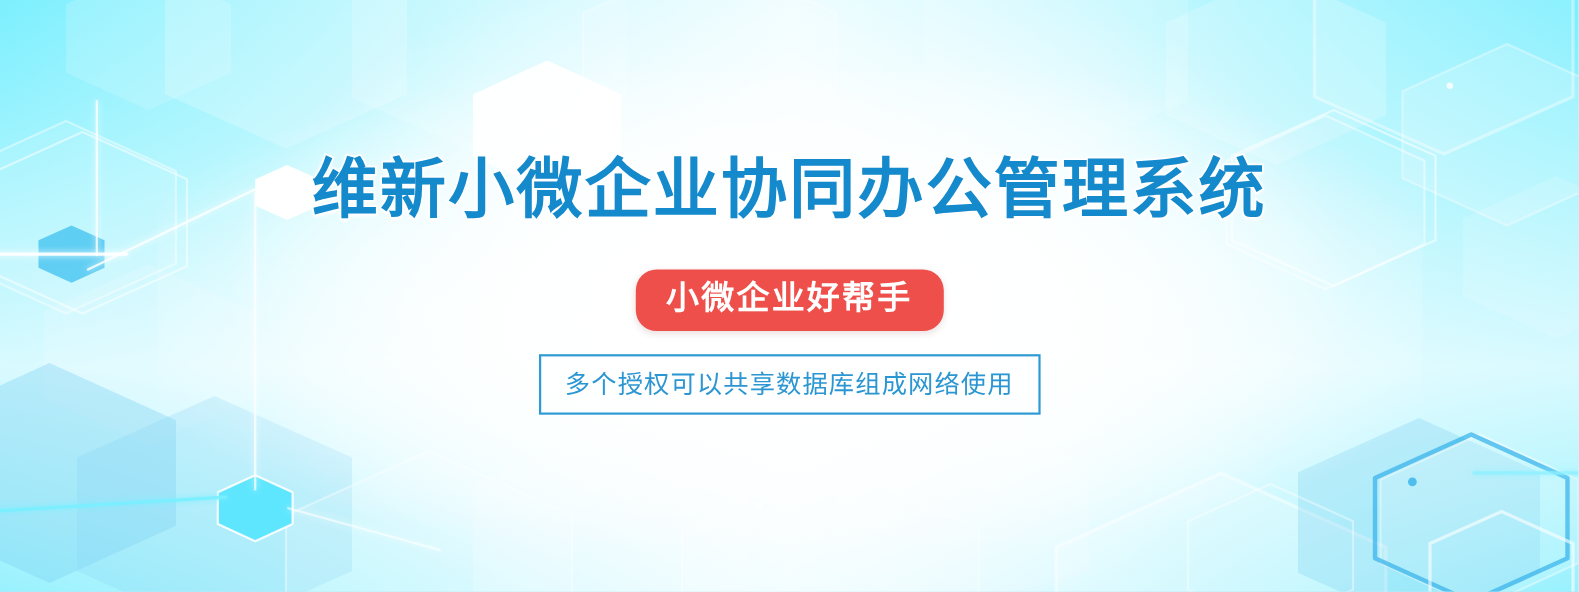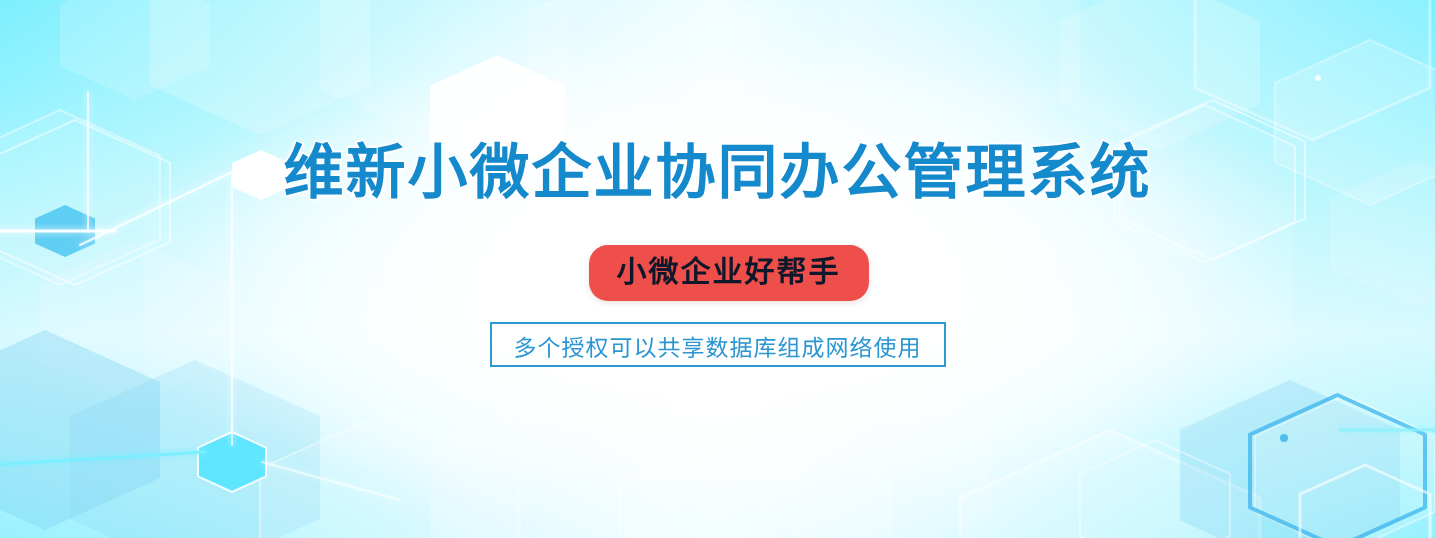--- a/index.html
+++ b/index.html
@@ -7,21 +7,21 @@
     margin: 0;
     padding: 0;
     background: #ffffff;
   }
 
   .banner {
     position: relative;
     width: 1435px;
     height: 538px;
     overflow: hidden;
-    font-family: Liberation Serif, serif;
+    font-family: Liberation Sans, sans-serif;
     
     background:
       radial-gradient(ellipse 640px 400px at 50% 50%,
           rgba(255,255,255,0.97) 0%,
           rgba(255,255,255,0.88) 28%,
           rgba(255,255,255,0.45) 55%,
           rgba(255,255,255,0.0) 80%),
       linear-gradient(to bottom,
           #5cc7ef 0%,
           #79d2f2 18%,
@@ -98,40 +98,39 @@
        0 0 6px rgba(255,255,255,0.95),
        0 2px 3px rgba(255,255,255,0.9);
   }
 
   .badge {
     position: absolute;
     top: 245px;
     left: 50%;
     transform: translateX(-50%);
     background: #ef4f4a;
-    color: #0f172a;
+    color: #ffffff;
     font-size: 30px;
     line-height: 30px;
     font-weight: bold;
     letter-spacing: 2px;
     padding: 12px 28px 14px 28px;
     border-radius: 19px;
     white-space: nowrap;
     box-shadow: 0 2px 6px rgba(120,40,40,0.14);
-    margin-left: 11px;
   }
 
   .info-box {
     position: absolute;
     top: 322px;
     left: 50%;
     transform: translateX(-50%);
     border: 2px solid #2e9ad4;
     background: rgba(255,255,255,0.18);
-    padding: 9px 22px 0 22px;
+    padding: 9px 22px 10px 22px;
     text-align: center;
   }
   .info-line {
     color: #2b96d2;
     font-size: 23px;
     line-height: 32px;
     letter-spacing: 1px;
     white-space: nowrap;
   }
 </style>

